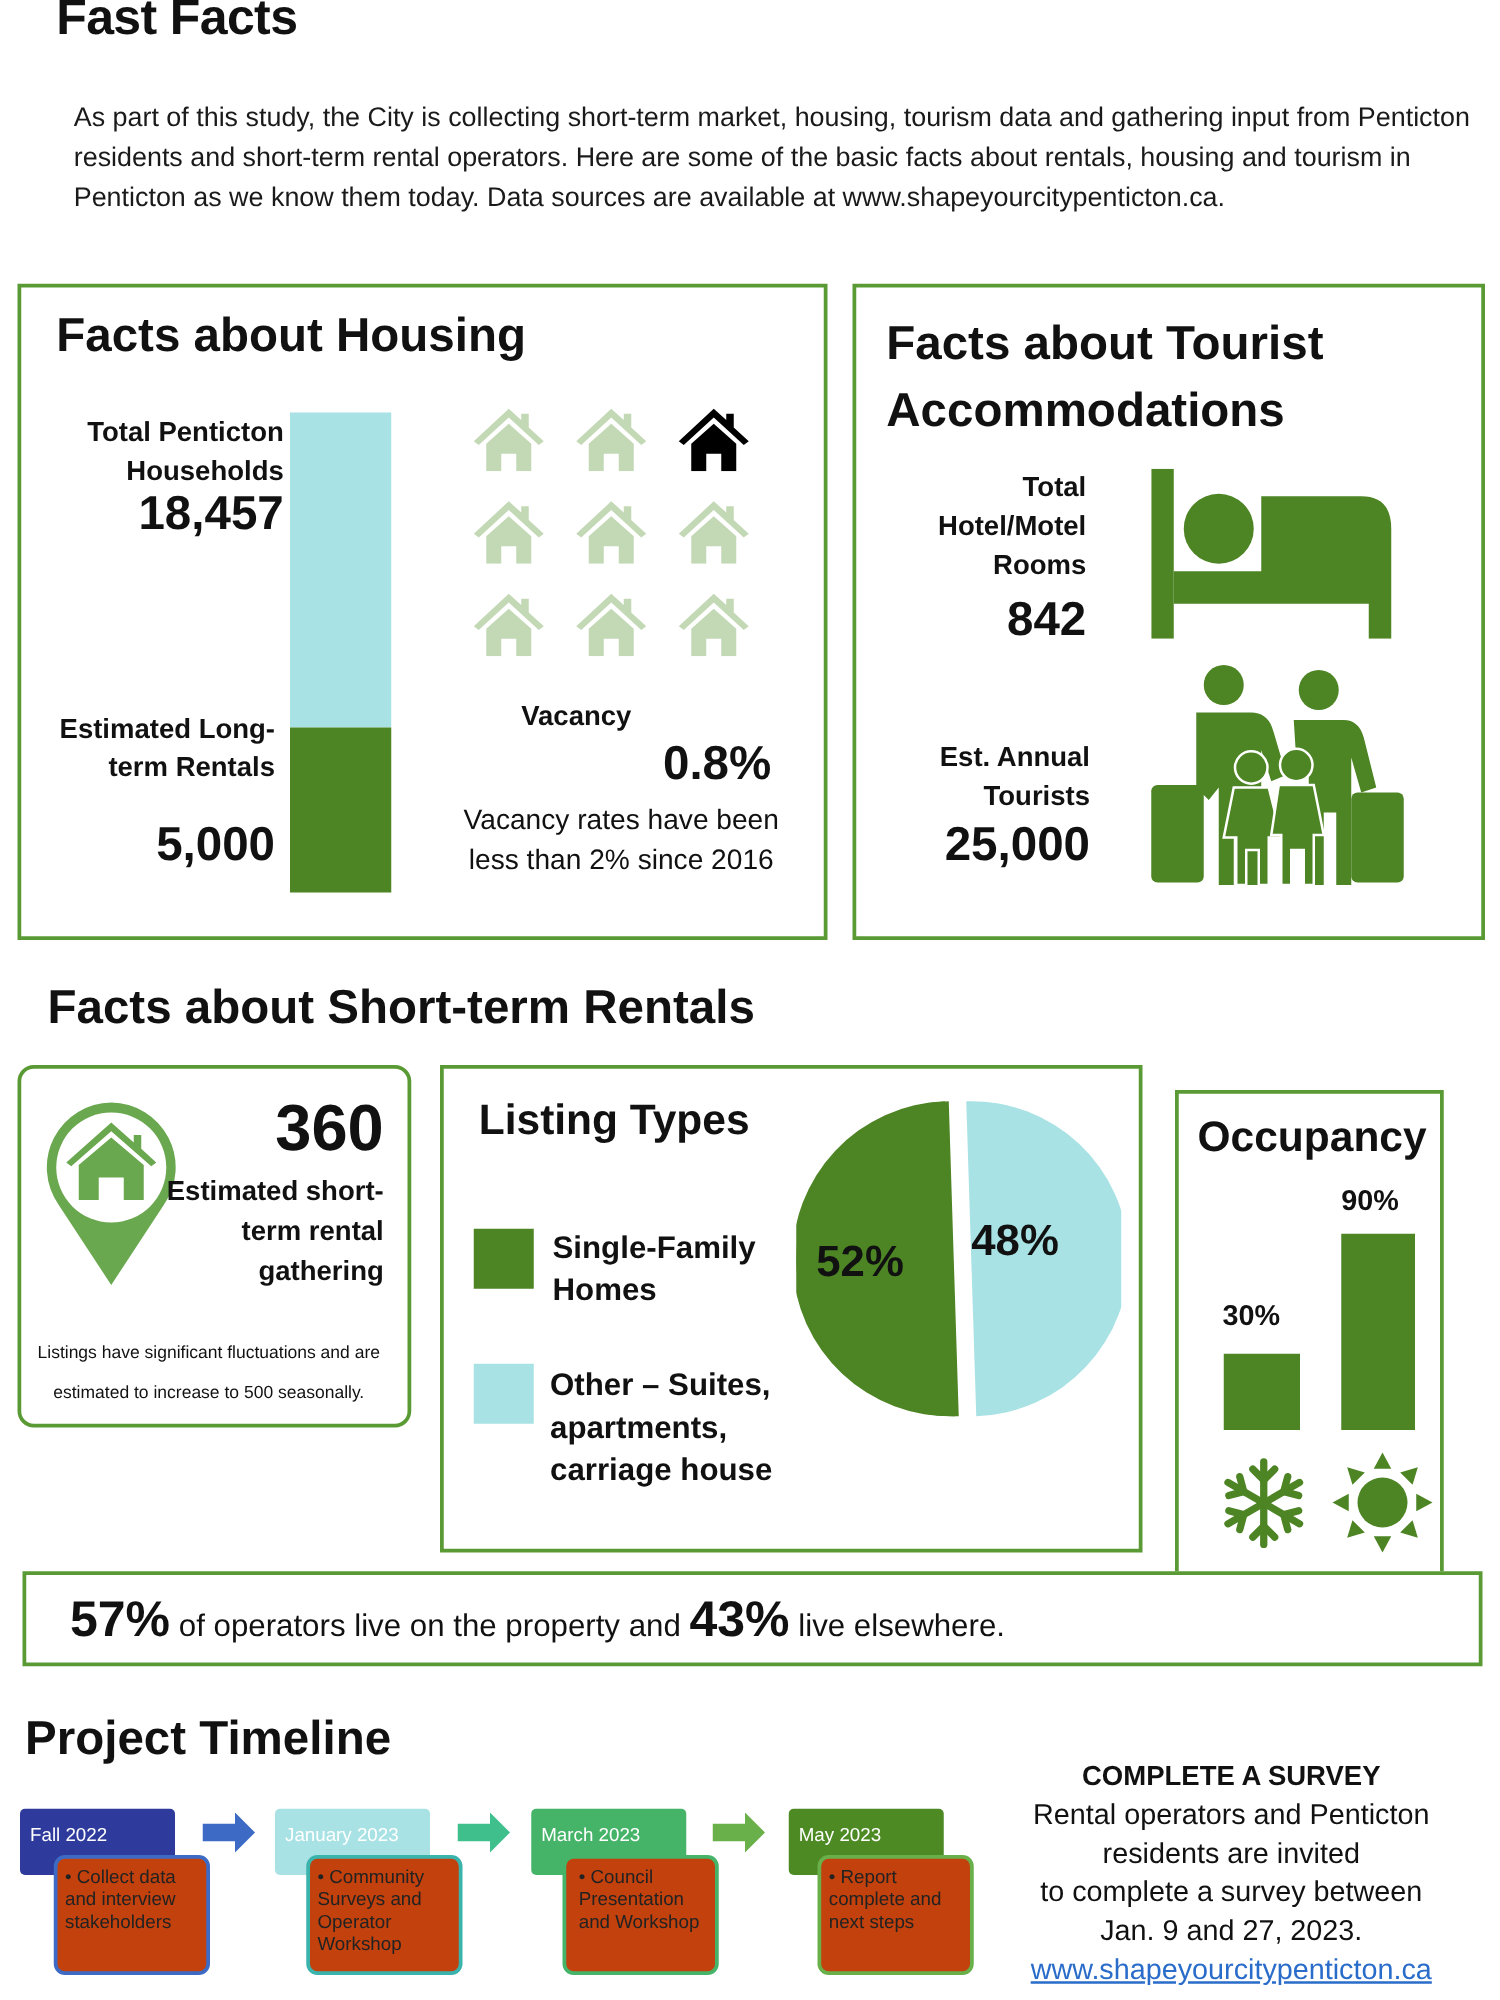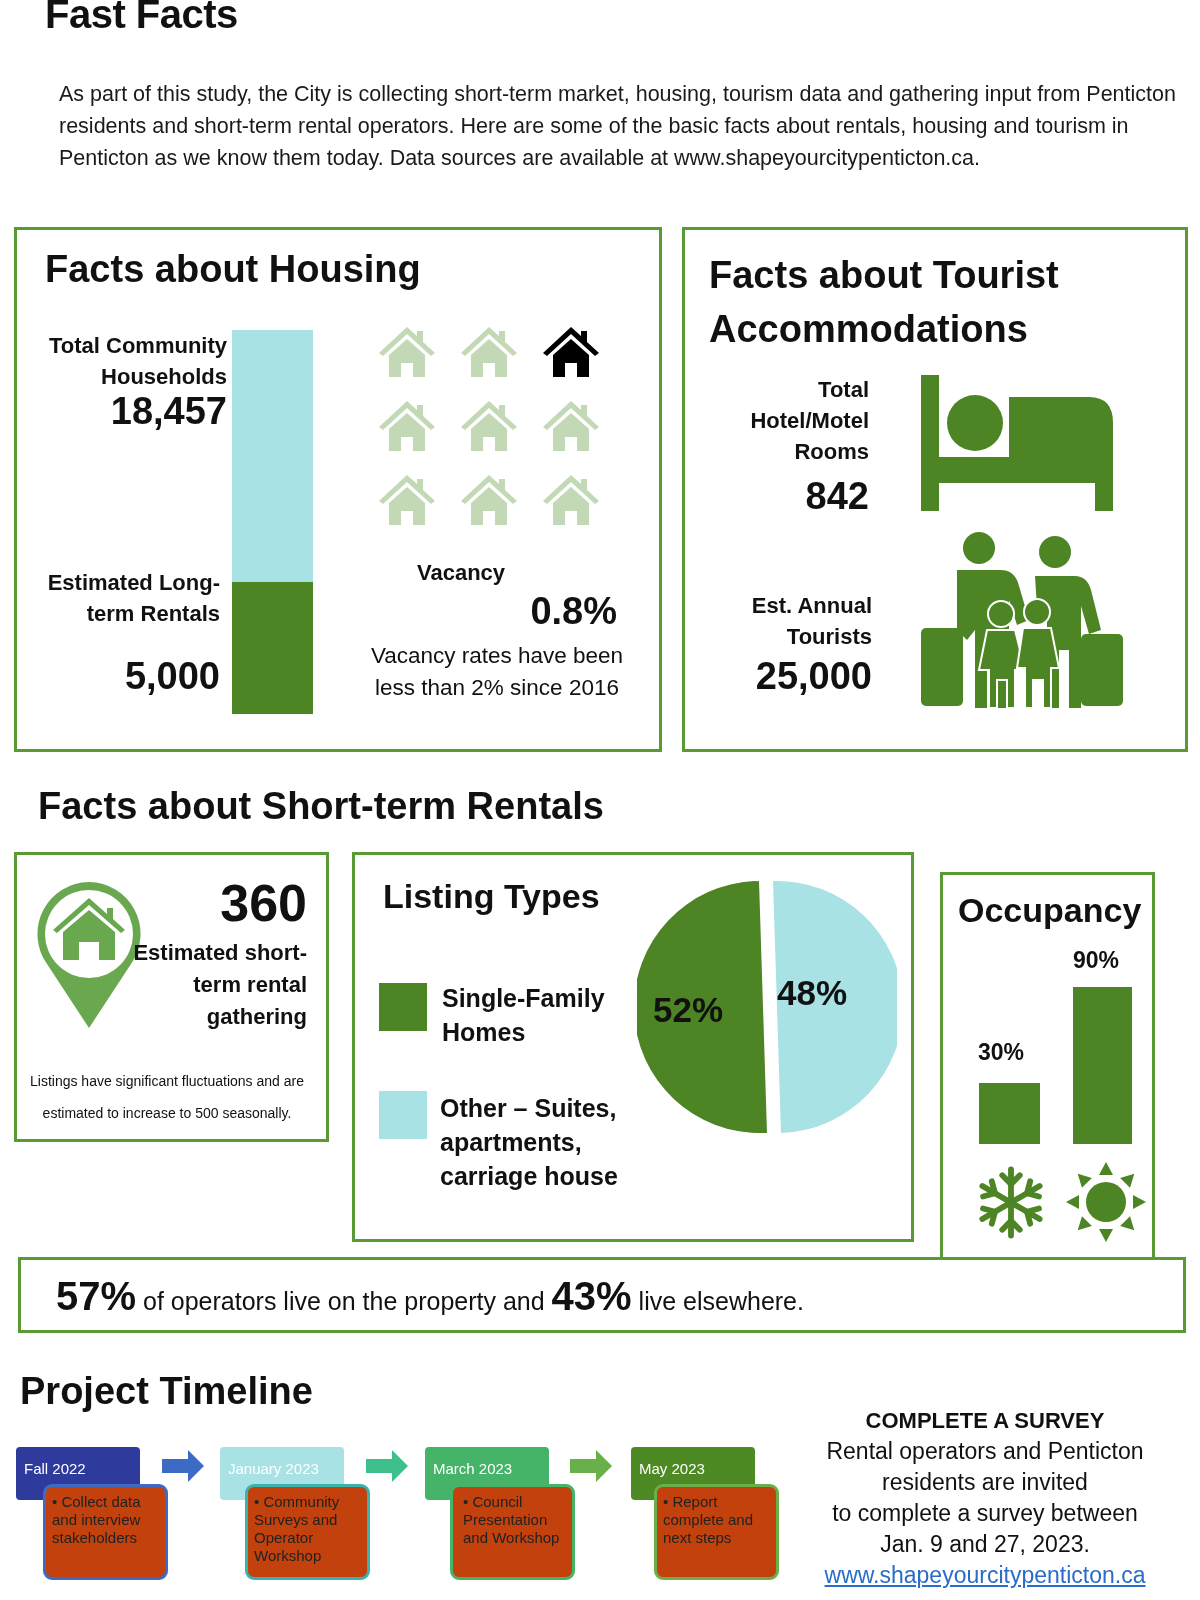--- a/index.html
+++ b/index.html
@@ -35,21 +35,21 @@
   #rooms-label { left: 20px; width: 164px; top: 144px; }
   #rooms-num { left: 20px; width: 164px; top: 245px; }
   #tourists-label { left: 20px; width: 167px; top: 360px; }
   #tourists-num { left: 20px; width: 167px; top: 425px; }
   #bed-icon { left: 236px; top: 145px; width: 200px; height: 136px; }
   #family-icon { left: 232px; top: 300px; width: 210px; height: 180px; }
 
   #str-title { left: 38px; top: 785px; font-size: 38px; font-weight: bold; }
 
   
-  #listings-box { left: 14px; top: 852px; width: 315px; height: 290px; }
+  #listings-box { left: 14px; top: 852px; width: 315px; height: 290px; border-radius: 13px; }
   #pin-icon { left: 18px; top: 25px; width: 108px; height: 150px; }
   #listings-num { left: 120px; width: 170px; top: 18px; font-size: 52px; font-weight: bold; text-align: right; }
   #listings-label { left: 100px; width: 190px; top: 82px; text-align: right; font-weight: bold; font-size: 22px; line-height: 32px; }
   #listings-note { left: 10px; width: 280px; top: 210px; text-align: center; font-size: 14px; line-height: 32px; }
 
   
   #types-box { left: 352px; top: 852px; width: 562px; height: 390px; }
   #types-title { left: 28px; top: 22px; font-size: 34px; font-weight: bold; }
   .legend-swatch { position: absolute; width: 48px; height: 48px; }
   #sw-sfh { left: 24px; top: 128px; background: #4d8424; }
@@ -89,21 +89,21 @@
   #survey-link { color: #2a6cc9; text-decoration: underline; }
 </style>
 </head>
 <body>
 
 <div class="abs" id="page-title">Fast Facts</div>
 <div class="abs" id="intro">As part of this study, the City is collecting short-term market, housing, tourism data and gathering input from Penticton residents and short-term rental operators. Here are some of the basic facts about rentals, housing and tourism in Penticton as we know them today. Data sources are available at www.shapeyourcitypenticton.ca.</div>
 
 <div class="box" id="housing-box">
   <div class="abs" id="housing-title">Facts about Housing</div>
-  <div class="rlabel" id="hh-label">Total Community Households</div>
+  <div class="rlabel" id="hh-label">Total Penticton Households</div>
   <div class="bignum" id="hh-num">18,457</div>
   <div class="rlabel" id="ltr-label">Estimated Long-term Rentals</div>
   <div class="bignum" id="ltr-num">5,000</div>
   <div class="abs" id="bar-total"></div>
   <div class="abs" id="bar-ltr"></div>
   <div class="house-grid">
     <svg viewBox="0 0 60 52">
         <path d="M30 2 L2 28 L6 31 L30 9 L54 31 L58 28 L46 17 V6 H40 V11 Z M12 30 V52 H24 V38 H36 V52 H48 V30 L30 14 Z" fill="#c3d9b5"></path>
       </svg>
     <svg viewBox="0 0 60 52">

